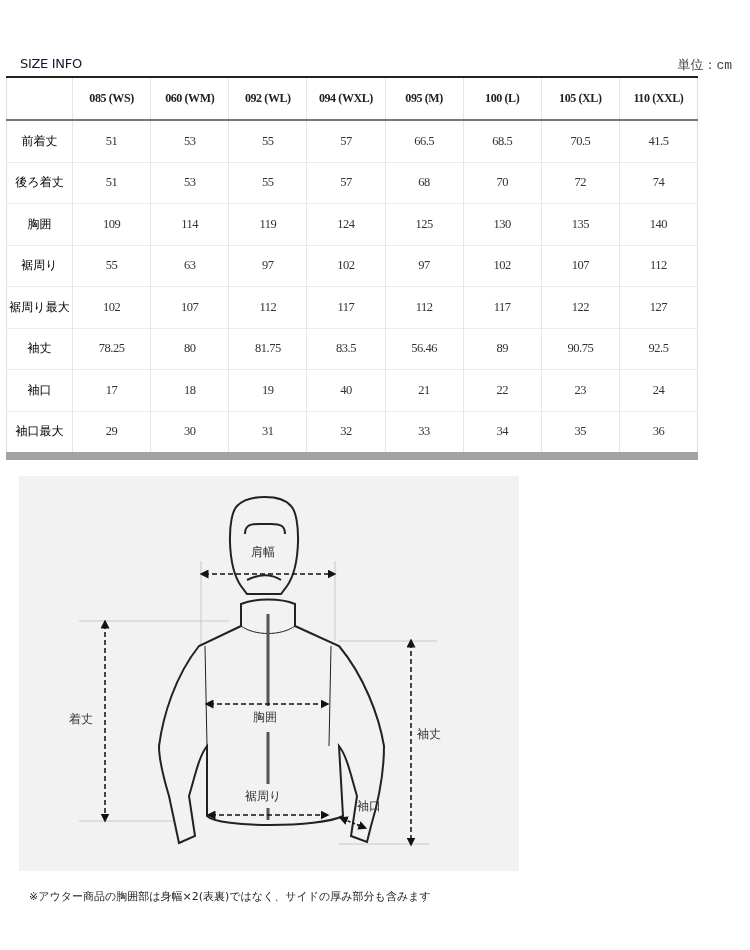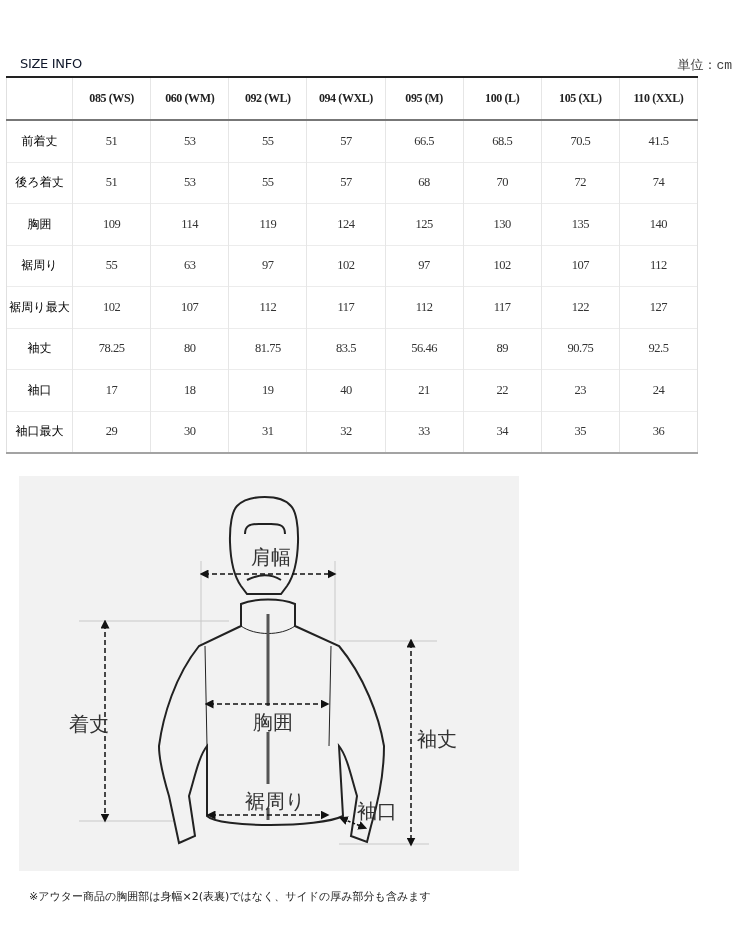--- a/index.html
+++ b/index.html
@@ -4,33 +4,33 @@
 <style>
   html, body { margin: 0; padding: 0; background: #ffffff; }
   body { width: 750px; height: 950px; position: relative; overflow: hidden;
          font-family: "DejaVu Sans", "Liberation Sans", sans-serif; color: #222; }
   .title { position: absolute; left: 20px; top: 56px; font-size: 13px; font-weight: normal;
            color: #0f172a; letter-spacing: -0.3px; }
   .unit { position: absolute; right: 18px; top: 56px; font-size: 13px; color: #404040; font-family: Liberation Mono, monospace; }
   table.size { position: absolute; left: 6px; top: 76px; width: 692px;
                border-collapse: collapse; table-layout: fixed; font-family: Liberation Serif, serif; }
   table.size thead tr { border-top: 2px solid #222; border-bottom: 2px solid #777; }
-  table.size tbody tr:last-child { border-bottom: 2px solid #a3a3a3; }
+  table.size tbody tr:last-child { border-bottom: 8px solid #a3a3a3; }
   table.size th, table.size td { border-left: 1px solid #e6e6e6; border-right: 1px solid #e6e6e6;
       text-align: center; padding: 0; }
   table.size th:first-child, table.size td:first-child { border-left: 1px solid #e0e0e0; }
   table.size th:last-child, table.size td:last-child { border-right: 1px solid #e0e0e0; }
   table.size tbody td { border-top: 1px solid #ececec; }
   table.size thead th { height: 41px; font-size: 12px; font-weight: bold; color: #222; letter-spacing: -0.4px; }
   table.size tbody td { height: 40.5px; font-size: 12.5px; color: #333; letter-spacing: -0.5px; }
   table.size tbody td.rowlabel { font-size: 12px; color: #000000; letter-spacing: 0; }
   col.c0 { width: 66px; }
   .diagram { position: absolute; left: 19px; top: 476px; width: 500px; height: 395px; background: #f2f2f2; }
   .diagram svg { position: absolute; left: 0; top: 0; }
-  .dlabel { position: absolute; font-size: 20px; color: #333; }
+  .dlabel { position: absolute; font-size: 12px; color: #333; }
   .notes { position: absolute; left: 29px; top: 890px; font-size: 11px; color: #222; line-height: 14px; }
 </style>
 </head>
 <body>
 
 <div class="title">SIZE INFO</div>
 <div class="unit">単位：cm</div>
 
 <table class="size">
   <colgroup>

